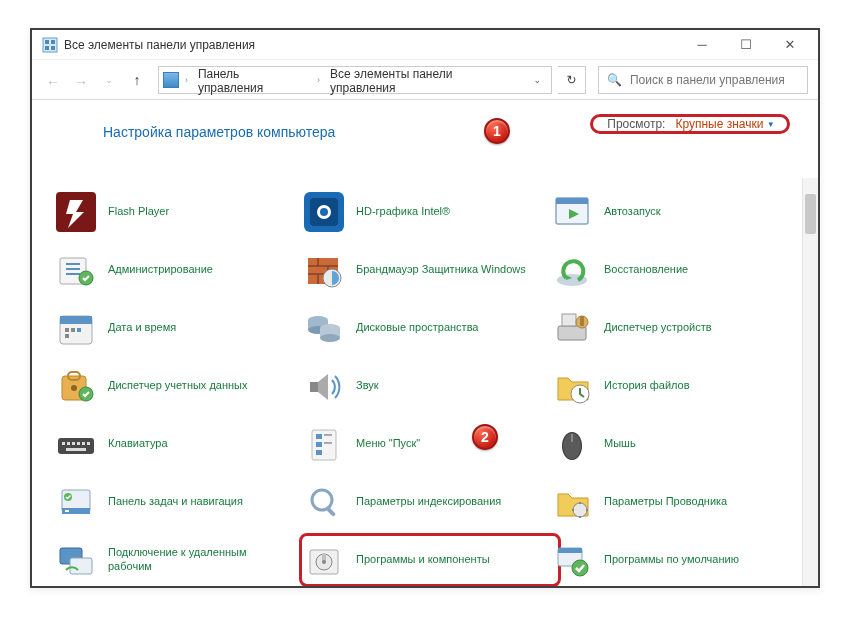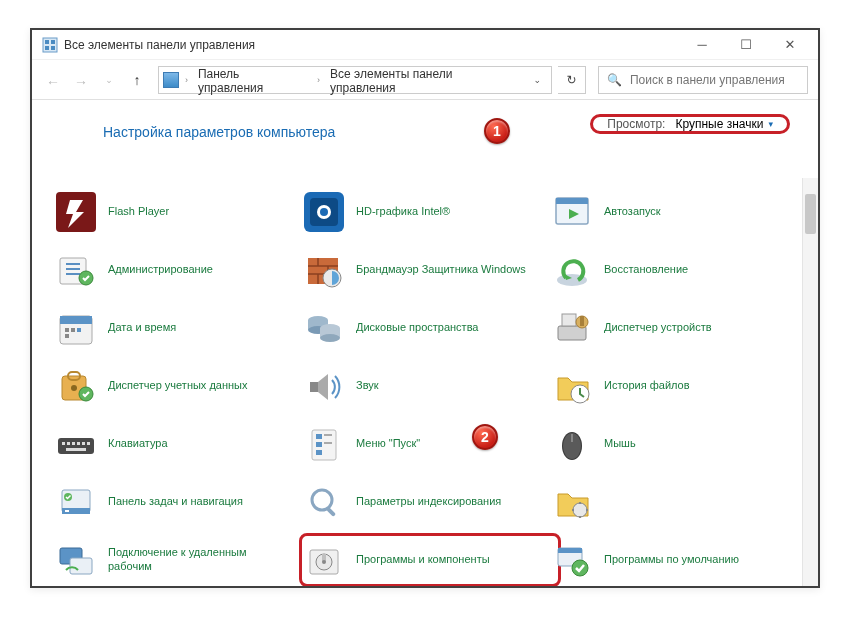--- a/index.html
+++ b/index.html
@@ -79,21 +79,21 @@
   .header h1 { font-weight:400; font-size:14px; color:#1a6cb3;margin-left:47px; }
   .view-box {
     position:absolute; right:28px; top:14px;
     border: 3px solid #c72028;
     border-radius: 10px;
     padding: 0 14px;
     display:flex; align-items:center; gap:10px;
     font-size:12px;
   }
   .view-box .lbl { color:#555; }
-  .view-box .val { color:#000000; display:flex; align-items:center; gap:5px; }
+  .view-box .val { color:#c2410c; display:flex; align-items:center; gap:5px; }
   .view-box .val::after { content:"▾"; font-size:9px; color:#1a6cb3; }
 
   
   .content {
     position:absolute;
     top: 148px; left:0; right:0; bottom:0;
     overflow:hidden;
     padding: 14px 10px 0 24px;
   }
   .grid {
@@ -332,20 +332,21 @@
             </svg>
           </span>
           <span class="lbl">Параметры индексирования</span>
         </div>
         <div class="item">
           <span class="ico">
             <svg width="40" height="40" viewBox="0 0 40 40">
               <use href="#i-folderopt"></use>
             </svg>
           </span>
+          <span class="lbl">Параметры Проводника</span>
         </div>
         <div class="item">
           <span class="ico">
             <svg width="40" height="40" viewBox="0 0 40 40">
               <use href="#i-remote"></use>
             </svg>
           </span>
           <span class="lbl">Подключение к удаленным рабочим</span>
         </div>
         <div class="item hl">

